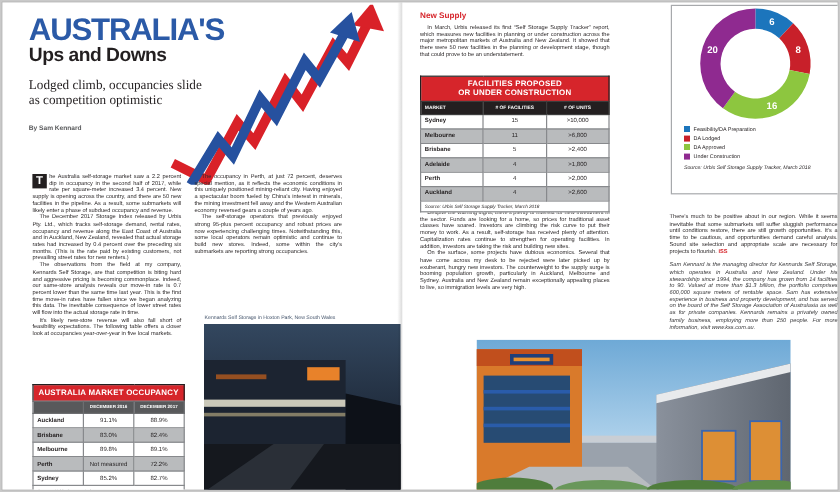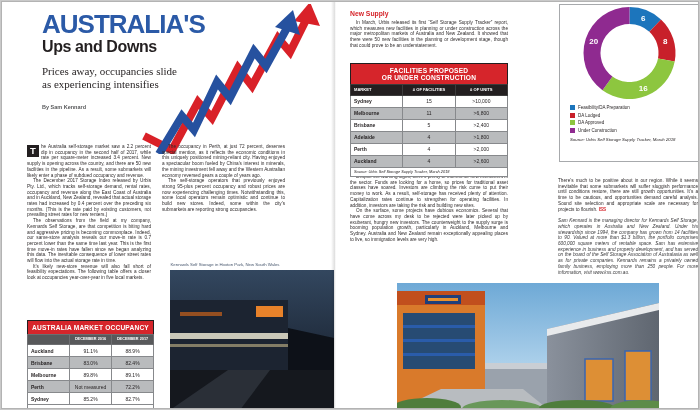--- a/index.html
+++ b/index.html
@@ -2,21 +2,21 @@
 <html style="--accent-red: #d6252b; --title-blue: #2b5aa7;"><head>
 <meta charset="utf-8">
 <style>
   html,body{margin:0;padding:0;overflow:hidden}
   body{width:700px;height:410px;background:#c9c9c9;font-family:"Liberation Sans",sans-serif;position:relative}
   .spread{position:absolute;inset:1px;background:#fff;border:1px solid #b3b3b3;overflow:hidden}
   .fold{position:absolute;left:329px;top:0;bottom:0;width:8px;z-index:6;
         background:linear-gradient(to right,rgba(0,0,0,0),rgba(0,0,0,.12) 45%,rgba(255,255,255,.35) 60%,rgba(0,0,0,0));pointer-events:none}
 
   
-  .masthead{position:absolute;left:40px;top:10px;z-index:3}
+  .masthead{position:absolute;left:22px;top:10px;z-index:3}
   .masthead h1{margin:0;font-size:26px;line-height:25px;font-weight:bold;letter-spacing:-1px;color:var(--title-blue)}
   .masthead h2{margin:0;font-size:16px;line-height:20px;font-weight:bold;letter-spacing:-.4px;color:#231f20}
   .subtitle{margin:8px 0 0;font-family:"Liberation Serif",serif;font-size:11px;line-height:13px;color:#231f20}
   .byline{margin:13px 0 0;font-size:5.5px;font-weight:bold;color:#58595b}
 
   
   #arrows{position:absolute;left:112px;top:2px;z-index:1}
 
   
   .bodycol{position:absolute;font-size:4.7px;line-height:5.7px;color:#2e2a2b;text-align:justify;z-index:2}
@@ -74,22 +74,22 @@
     <polyline points="30,132 58,146 84,98 98,114 124,64 138,82 164,34 176,48 192,16" fill="none" stroke="#d92128" stroke-width="8" stroke-linejoin="miter"></polyline>
     <polygon points="180,17 196,-2 206,22" fill="#d92128"></polygon>
     <polyline points="45,150 68,112 80,126 103,78 116,94 140,47 152,62 173,24" fill="none" stroke="#26519f" stroke-width="8" stroke-linejoin="miter"></polyline>
     <polygon points="161,23 179,6 186,31" fill="#26519f"></polygon>
   </svg>
 
   <div class="masthead">
     <h1>AUSTRALIA'S</h1>
     <h2>Ups and Downs</h2>
     <p class="subtitle">
-      <span>Prices away, occupancies slide</span><br>
-      <span>as experiencing intensifies</span>
+      <span>Lodged climb, occupancies slide</span><br>
+      <span>as competition optimistic</span>
     </p>
     <p class="byline">By Sam Kennard</p>
   </div>
 
   <div class="bodycol" id="col1">
     <p><span class="dropcap">T</span><span>he Australia self-storage market saw a 2.2 percent dip in occupancy in the second half of 2017, while rate per square-meter increased 3.4 percent. New supply is opening across the country, and there are 50 new facilities in the pipeline. As a result, some submarkets will likely enter a phase of subdued occupancy and revenue.</span></p>
     <p class="ind">The December 2017 Storage Index released by Urbis Pty. Ltd., which tracks self-storage demand, rental rates, occupancy and revenue along the East Coast of Australia and in Auckland, New Zealand, revealed that actual storage rates had increased by 0.4 percent over the preceding six months. (This is the rate paid by existing customers, not prevailing street rates for new renters.)</p>
     <p class="ind">The observations from the field at my company, Kennards Self Storage, are that competition is biting hard and aggressive pricing is becoming commonplace. Indeed, our same-store analysis reveals our move-in rate is 0.7 percent lower than the same time last year. This is the first time move-in rates have fallen since we began analyzing this data. The inevitable consequence of lower street rates will flow into the actual storage rate in time.</p>
     <p class="ind">It’s likely new-store revenue will also fall short of feasibility expectations. The following table offers a closer look at occupancies year-over-year in five local markets.</p>
   </div>

